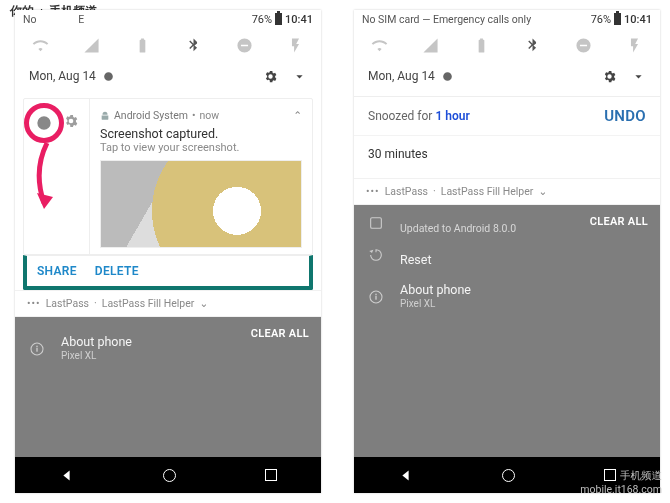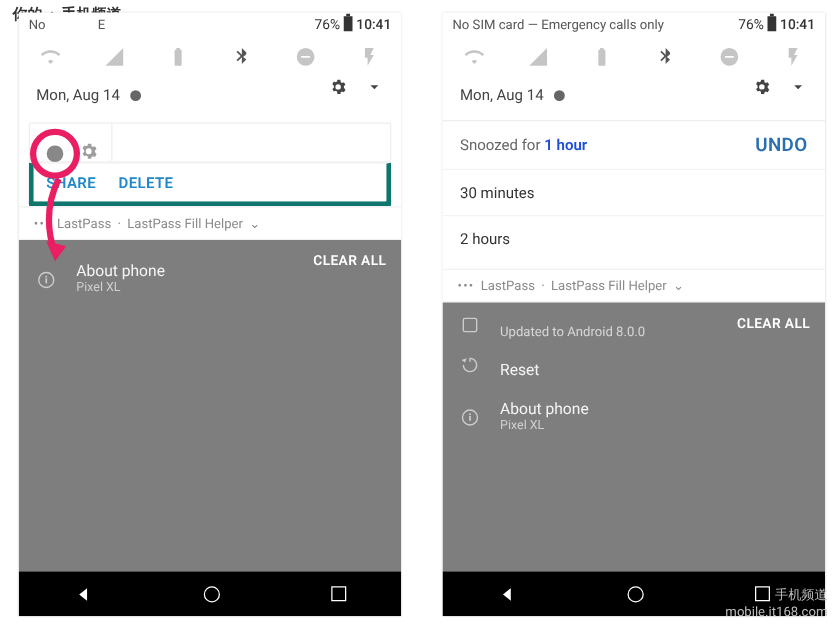--- a/index.html
+++ b/index.html
@@ -82,20 +82,21 @@
     justify-content: space-around;
     color: #bfbfbf;
   }
   .qs .icon { width: 18px; height: 18px; display:flex; align-items:center; justify-content:center; }
   .qs svg { width: 17px; height: 17px; fill: #c5c5c5; }
   .qs .bt svg { fill: #555; }
   
   .daterow {
     height: 28px;
     display: flex;
+    align-items: center;
     padding: 0 14px;
     font-size: 12px;
     color: #444;
   }
   .daterow .spacer { flex: 1; }
   .daterow .date { display:flex; align-items:center; gap:6px; }
   .daterow svg { width: 13px; height: 13px; fill: #666; }
 
   
   .notif-card {
@@ -331,20 +332,34 @@
         <svg viewBox="0 0 26 70">
             <path d="M16 2 Q2 30 13 62" fill="none" stroke="#e91e63" stroke-width="5"></path>
             <path d="M6 52 L13 68 L22 56 Z" fill="#e91e63"></path>
           </svg>
       </div>
       <div class="notif-left-col">
         <span style="width:18px"></span>
         <span class="gear"><svg viewBox="0 0 24 24">
               <path d="M19.4 13a7.5 7.5 0 000-2l2-1.6-2-3.4-2.4 1a7.4 7.4 0 00-1.7-1L15 3h-4l-.3 2a7.4 7.4 0 00-1.7 1l-2.4-1-2 3.4L6.6 11a7.5 7.5 0 000 2l-2 1.6 2 3.4 2.4-1a7.4 7.4 0 001.7 1L11 21h4l.3-2a7.4 7.4 0 001.7-1l2.4 1 2-3.4zM12 15.5A3.5 3.5 0 1115.5 12 3.5 3.5 0 0112 15.5z"></path>
             </svg></span>
+      </div>
+      <div class="notif-body">
+        <div class="notif-head">
+          <span class="andro-icon"><svg viewBox="0 0 24 24">
+                <path d="M6 8a6 6 0 0112 0v1H6zm-2 3h16v8a2 2 0 01-2 2H6a2 2 0 01-2-2z"></path>
+              </svg></span>
+          <span class="app">Android System</span>
+          <span>•</span>
+          <span>now</span>
+          <span style="margin-left:auto">⌃</span>
+        </div>
+        <div class="notif-title">Screenshot captured.</div>
+        <div class="notif-sub">Tap to view your screenshot.</div>
+        <div class="screenshot-img"></div>
       </div>
     </div>
     <div class="notif-actions" style="margin:-8px 8px 0 8px;border:4px solid #0f766e;border-top:1px solid #eee;border-radius:0 0 2px 2px">
       <span>SHARE</span>
       <span>DELETE</span>
     </div>
 
     <div class="lastpass-bar">
       <span class="dots">•••</span>
       <span>LastPass</span>
@@ -436,21 +451,20 @@
           <path d="M7 10l5 5 5-5z"></path>
         </svg>
     </div>
 
     <div class="snooze-header">
       <span class="txt"><span>Snoozed for</span> <b>1 hour</b></span>
       <span class="spacer"></span>
       <span class="undo">UNDO</span>
     </div>
     <div class="opt">30 minutes</div>
-    <div class="opt">2 hours</div>
 
     <div class="lastpass-bar" style="margin-top:6px">
       <span class="dots">•••</span>
       <span>LastPass</span>
       <span>·</span>
       <span>LastPass Fill Helper</span>
       <span>⌄</span>
     </div>
 
     <div class="dim-area r">

